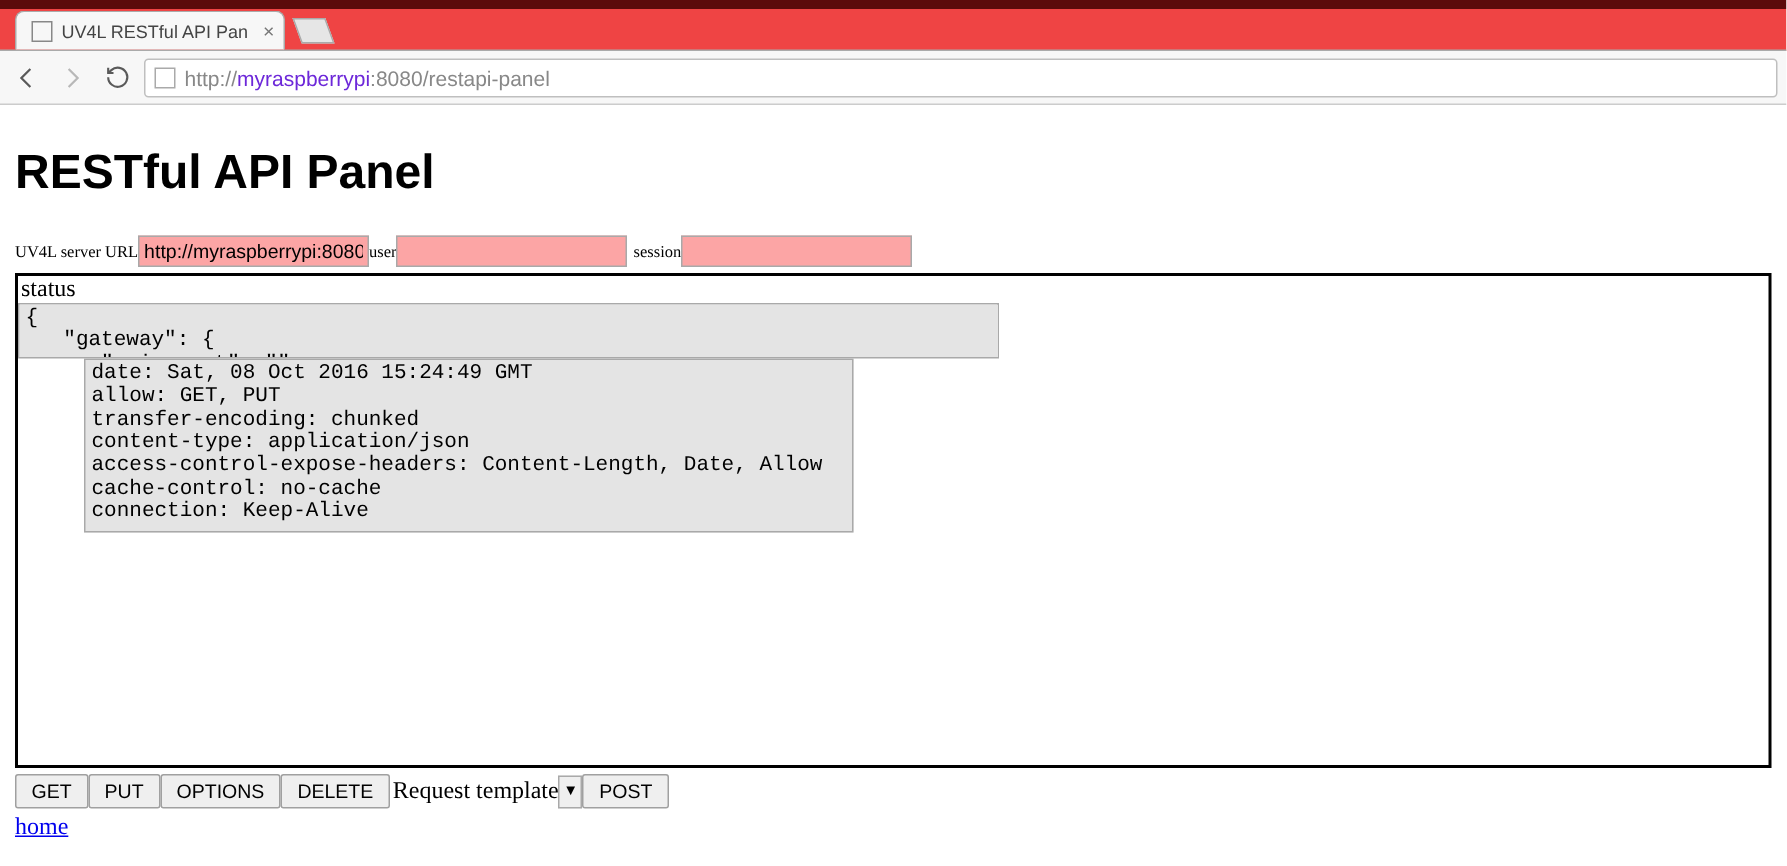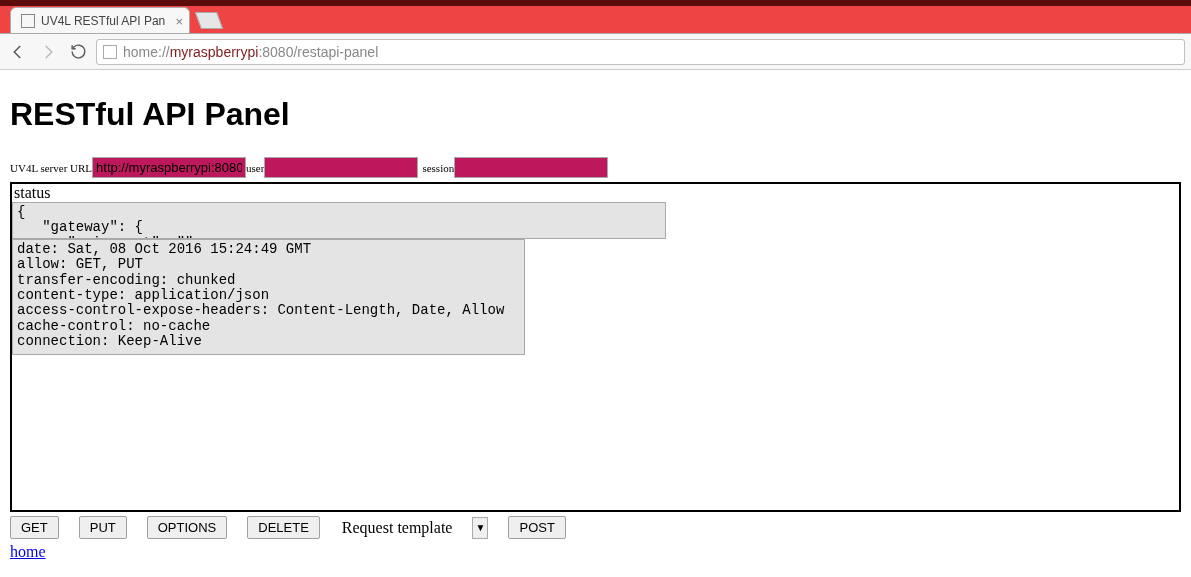--- a/index.html
+++ b/index.html
@@ -7,35 +7,35 @@
   .chrome-topbar { height:6px; background:#5c0b0b; }
   .chrome-tabstrip { height:28px; background:#ef4444; border-bottom:1px solid #aaa; display:flex; align-items:flex-end; }
   .chrome-tab { position:relative; margin-left:10px; height:26px; display:flex; align-items:center; padding:0 28px 0 10px; background:#f7f7f7; border:1px solid #aaa; border-bottom:none; border-top-left-radius:6px; border-top-right-radius:6px; font-size:12px; color:#444; max-width:180px; overflow:hidden; white-space:nowrap; }
   .chrome-tab .fav { width:14px; height:14px; border:1px solid #888; margin-right:6px; flex:0 0 auto; display:flex; align-items:center; justify-content:center; font-size:10px; color:#888;}
   .chrome-tab .close { position:absolute; right:6px; top:50%; transform:translateY(-50%); font-size:13px; color:#777; cursor:pointer; }
   .chrome-newtab { width:22px; height:17px; margin-left:8px; margin-bottom:4px; background:#e6e6e6; border:1px solid #aaa; transform:skewX(20deg); }
   .chrome-toolbar { height:36px; background:#f7f7f7; border-bottom:1px solid #ccc; display:flex; align-items:center; padding:0 6px; gap:6px; }
   .nav-btn { width:24px; height:24px; display:flex; align-items:center; justify-content:center; color:#5a5a5a; cursor:pointer; }
   .addrbar { flex:1; height:26px; border:1px solid #bfbfbf; border-radius:3px; background:#fff; display:flex; align-items:center; padding:0 6px; font-size:14px; color:#888; }
   .addrbar .pageicon { width:14px; height:14px; border:1px solid #aaa; margin-right:6px; }
-  .addrbar .urltext .host { color:#7f1d1d; }
+  .addrbar .urltext .host { color:#6d28d9; }
   .content { padding:8px 10px; }
   h1 { font-family:Liberation Sans, sans-serif; font-weight:bold; font-size:32px; margin:18px 0 24px 0; }
   .row { margin:2px 0; display:flex; align-items:center; flex-wrap:wrap; font-family:"Times New Roman", serif; font-size:16px; }
   .row label { font-family:"Times New Roman", serif; font-size:11px; }
-  input[type=text], input[type=password] { font-family:Arial, sans-serif; font-size:13px; height:21px; border:1px solid #a9a9a9; padding:0 3px; background:#be185d; }
+  input[type=text], input[type=password] { font-family:Arial, sans-serif; font-size:13px; height:21px; border:1px solid #a9a9a9; padding:0 3px; background:#fca5a5; }
   select.resource { font-size:13px; height:21px; border:1px solid #a9a9a9; background:#efefef; }
   .panel { border:2px solid #000; margin-top:4px; display:flex; height:330px; font-family:"Times New Roman", serif;flex-direction:column; }
   .panel-left { width:56%; display:flex; flex-direction:column; }
-  .panel-right { width:44%; display:flex; flex-direction:column; }
+  .panel-right { width:44%; display:flex; flex-direction:column;margin-left:44px; }
   .status-label { font-size:16px; padding:0 2px; }
   .json-area { flex:1; background:#e4e4e4; border:1px solid #a9a9a9; margin:0; font-family:"Courier New", monospace; font-size:14px; line-height:1.1; padding:2px 4px; white-space:pre; overflow-y:scroll; resize:none; }
   .right-top { flex:1; background:#fff; }
   .headers-area { height:116px; background:#e4e4e4; border:1px solid #a9a9a9; font-family:"Courier New", monospace; font-size:14px; line-height:1.1; padding:2px 4px; white-space:pre; overflow-y:scroll; resize:none; }
-  .button-row { margin-top:4px; display:flex; align-items:center; gap:20px; font-family:"Times New Roman", serif; font-size:16px; }
+  .button-row { margin-top:4px; display:flex; align-items:center; gap:0; font-family:"Times New Roman", serif; font-size:16px; }
   .btn { font-family:Arial,sans-serif; font-size:13px; padding:2px 10px; height:23px; background:#efefef; border:1px solid #a0a0a0; border-radius:2px; cursor:pointer; }
   .tmpl-select { width:16px; height:22px; border:1px solid #a9a9a9; background:#efefef; display:inline-flex; align-items:center; justify-content:center; font-size:10px; cursor:pointer; }
   a.home { color:#0000ee; text-decoration:underline; font-family:"Times New Roman", serif; font-size:16px; }
   ::-webkit-scrollbar { width:16px; background:#f1f1f1; }
   ::-webkit-scrollbar-thumb { background:#c1c1c1; }
 </style>
 </head>
 <body>
 
 <div class="chrome-topbar"></div>
@@ -62,21 +62,21 @@
   </div>
   <div class="nav-btn">
     <svg width="17" height="17" viewBox="0 0 24 24" fill="none" stroke="#5a5a5a" stroke-width="2">
         <path d="M3 12a9 9 0 1 0 3-6.7L3 8"></path>
         <path d="M3 3v5h5"></path>
       </svg>
   </div>
   <div class="addrbar">
     <span class="pageicon"></span>
     <span class="urltext">
-      <span>home://</span><span class="host">myraspberrypi</span><span>:8080/restapi-panel</span>
+      <span>http://</span><span class="host">myraspberrypi</span><span>:8080/restapi-panel</span>
     </span>
   </div>
 </div>
 
 <div class="content">
 
   <h1>RESTful API Panel</h1>
 
   <div class="row">
     <label>UV4L server URL</label>

